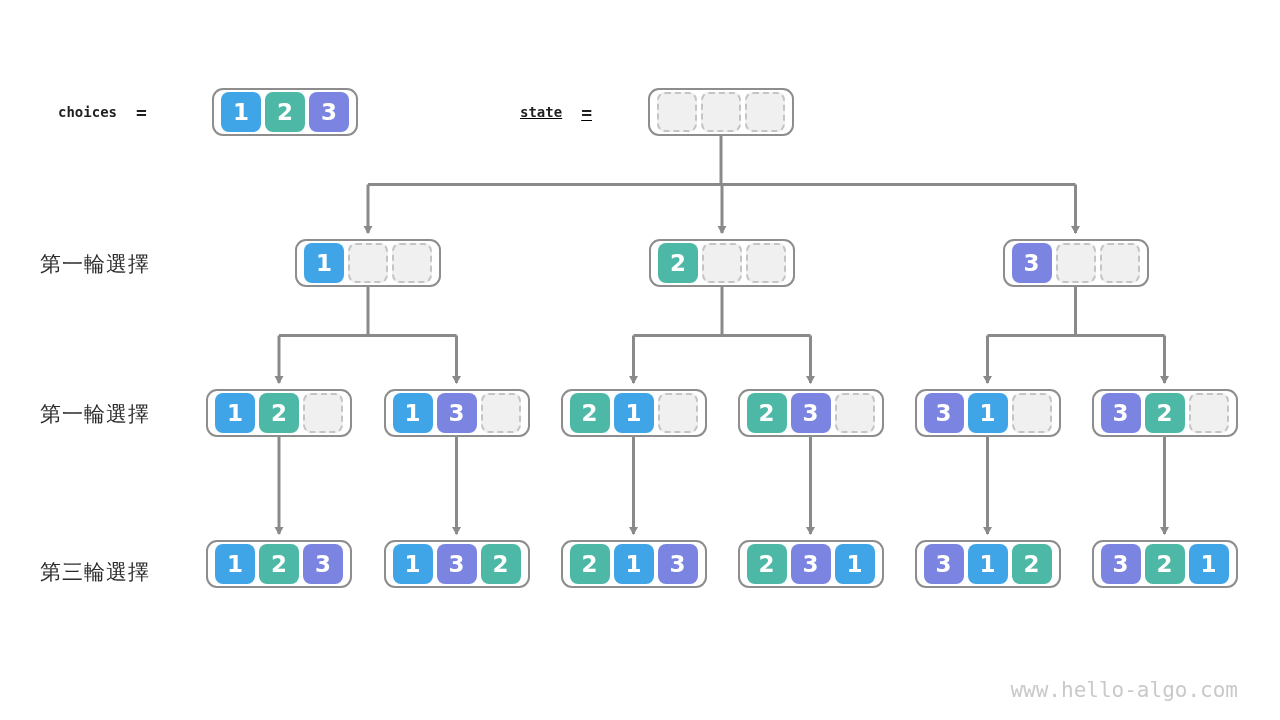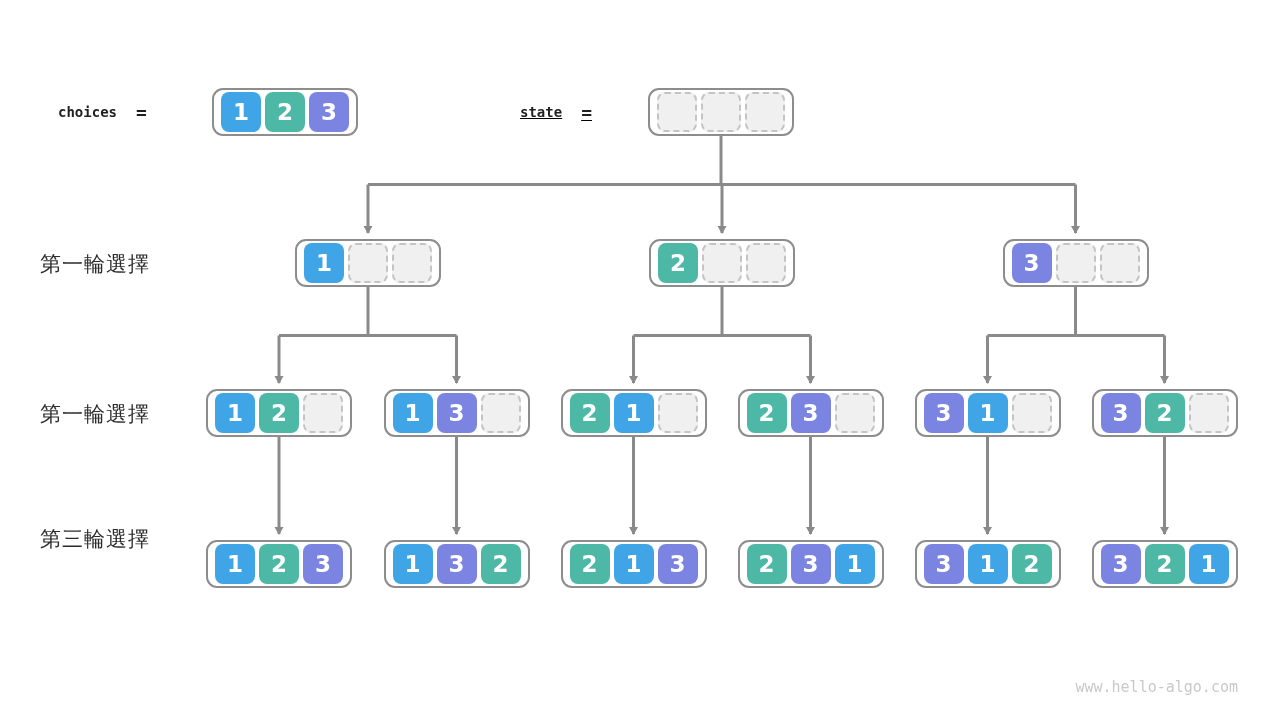--- a/index.html
+++ b/index.html
@@ -80,21 +80,21 @@
   svg.arrows {
     position: absolute;
     left: 0; top: 0;
     pointer-events: none;
   }
   .watermark {
     position: absolute;
     right: 42px;
     top: 678px;
     font-family: "DejaVu Sans Mono", "Liberation Mono", monospace;
-    font-size: 15px;
+    font-size: 21px;
     color: var(--watermark-text);
   }
 </style>
 </head>
 <body>
 
 <div class="canvas">
 
   <svg class="arrows" width="1280" height="720">
       <defs>
@@ -188,21 +188,21 @@
       <div class="array-box" style="left: 914.5px; top: 389px;">
         <div class="cell v3">3</div>
         <div class="cell v1">1</div>
         <div class="cell empty"></div>
       </div>
       <div class="array-box" style="left: 1091.5px; top: 389px;">
         <div class="cell v3">3</div>
         <div class="cell v2">2</div>
         <div class="cell empty"></div>
       </div>
-      <div class="round-label" style="top: 525px;">第三輪選擇</div>
+      <div class="round-label" style="top: 558px;">第三輪選擇</div>
       <div class="array-box" style="left: 206px; top: 540px;">
         <div class="cell v1">1</div>
         <div class="cell v2">2</div>
         <div class="cell v3">3</div>
       </div>
       <div class="array-box" style="left: 383.5px; top: 540px;">
         <div class="cell v1">1</div>
         <div class="cell v3">3</div>
         <div class="cell v2">2</div>
       </div>

